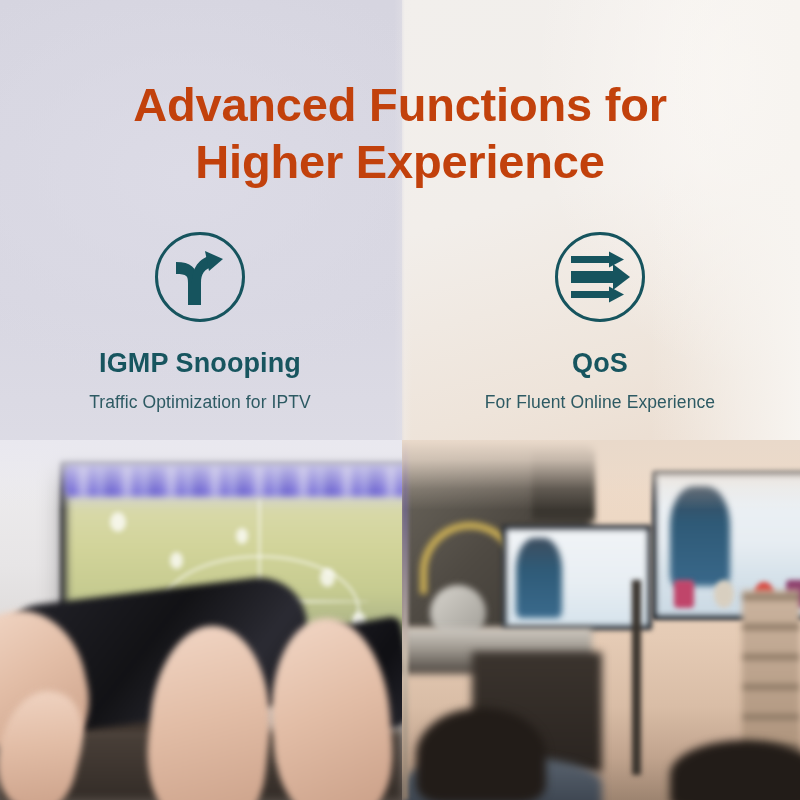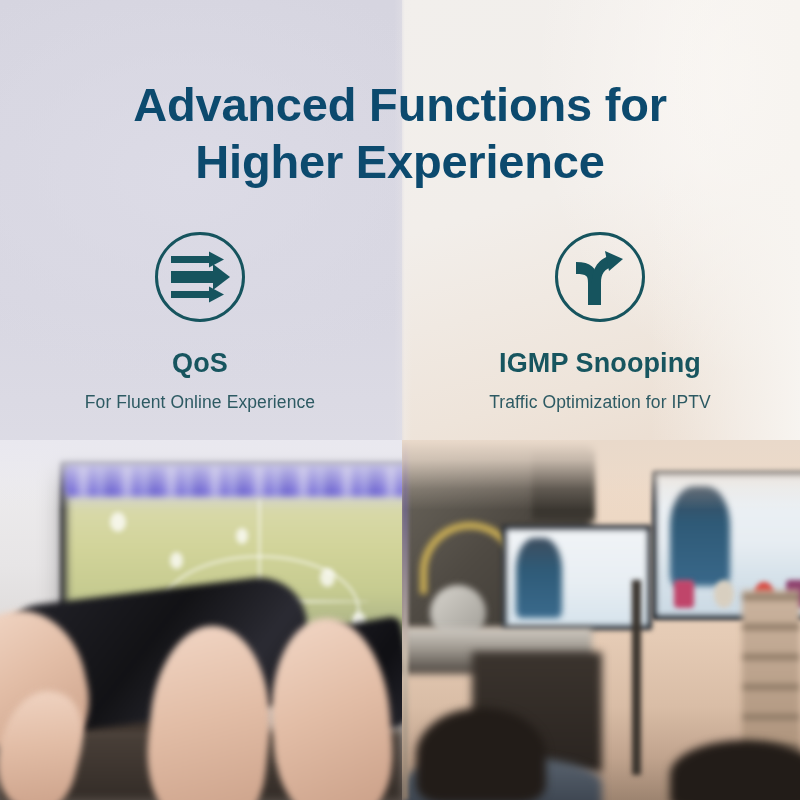--- a/index.html
+++ b/index.html
@@ -213,21 +213,21 @@
   .pr-edge {
     position:absolute; left:0; top:0; width:6px; height:360px;
     background:linear-gradient(180deg,#3a2f6e 0%, #6d6487 20%, #cdbfae 60%, #8c7a68 100%);
     filter:blur(2px);
   }
 
   
   .heading {
     position:absolute; left:0; top:76px; width:800px;
     text-align:center;
-    color:#0c4a6e;
+    color:#c2410c;
     font-size:47px;
     line-height:57px;
     font-weight:bold;
     letter-spacing:-0.2px;
     z-index:50;
   }
   .heading .line { display:block; }
 
   
   .features {
@@ -316,46 +316,46 @@
 
   <div class="heading">
     <span class="line">Advanced Functions for</span>
     <span class="line">Higher Experience</span>
   </div>
 
   <div class="features">
 
     <div class="feature">
       <div class="icon-circle">
+        <svg width="58" height="56" viewBox="0 0 58 56" aria-hidden="true">
+
+          <path d="M26 56 L26 30 C26 19 20 13 5 13 L5 25 C16 25 17 27 17 34 L17 56 Z" fill="#16545e"></path>
+
+          <path d="M30 56 L30 34 C30 25 33 20 43 17 L40 6 C25 11 21 22 21 34 L21 56 Z" fill="#16545e"></path>
+
+          <polygon points="34,2 52,10 38,22" fill="#16545e"></polygon>
+        </svg>
+      </div>
+      <div class="feature-title">IGMP Snooping</div>
+      <div class="feature-sub">Traffic Optimization for IPTV</div>
+    </div>
+
+    <div class="feature">
+      <div class="icon-circle">
         <svg width="62" height="52" viewBox="0 0 62 52" aria-hidden="true">
 
           <rect x="2" y="5" width="40" height="7" fill="#16545e"></rect>
           <polygon points="40,0.5 55,8.5 40,16.5" fill="#16545e"></polygon>
 
           <rect x="2" y="20" width="44" height="12" fill="#16545e"></rect>
           <polygon points="44,13 61,26 44,39" fill="#16545e"></polygon>
 
           <rect x="2" y="40" width="40" height="7" fill="#16545e"></rect>
           <polygon points="40,35.5 55,43.5 40,51.5" fill="#16545e"></polygon>
         </svg>
       </div>
       <div class="feature-title">QoS</div>
       <div class="feature-sub">For Fluent Online Experience</div>
     </div>
 
-    <div class="feature">
-      <div class="icon-circle">
-        <svg width="58" height="56" viewBox="0 0 58 56" aria-hidden="true">
-
-          <path d="M26 56 L26 30 C26 19 20 13 5 13 L5 25 C16 25 17 27 17 34 L17 56 Z" fill="#16545e"></path>
-
-          <path d="M30 56 L30 34 C30 25 33 20 43 17 L40 6 C25 11 21 22 21 34 L21 56 Z" fill="#16545e"></path>
-
-          <polygon points="34,2 52,10 38,22" fill="#16545e"></polygon>
-        </svg>
-      </div>
-      <div class="feature-title">IGMP Snooping</div>
-      <div class="feature-sub">Traffic Optimization for IPTV</div>
-    </div>
-
   </div>
 
 </div>
 
 </body></html>

